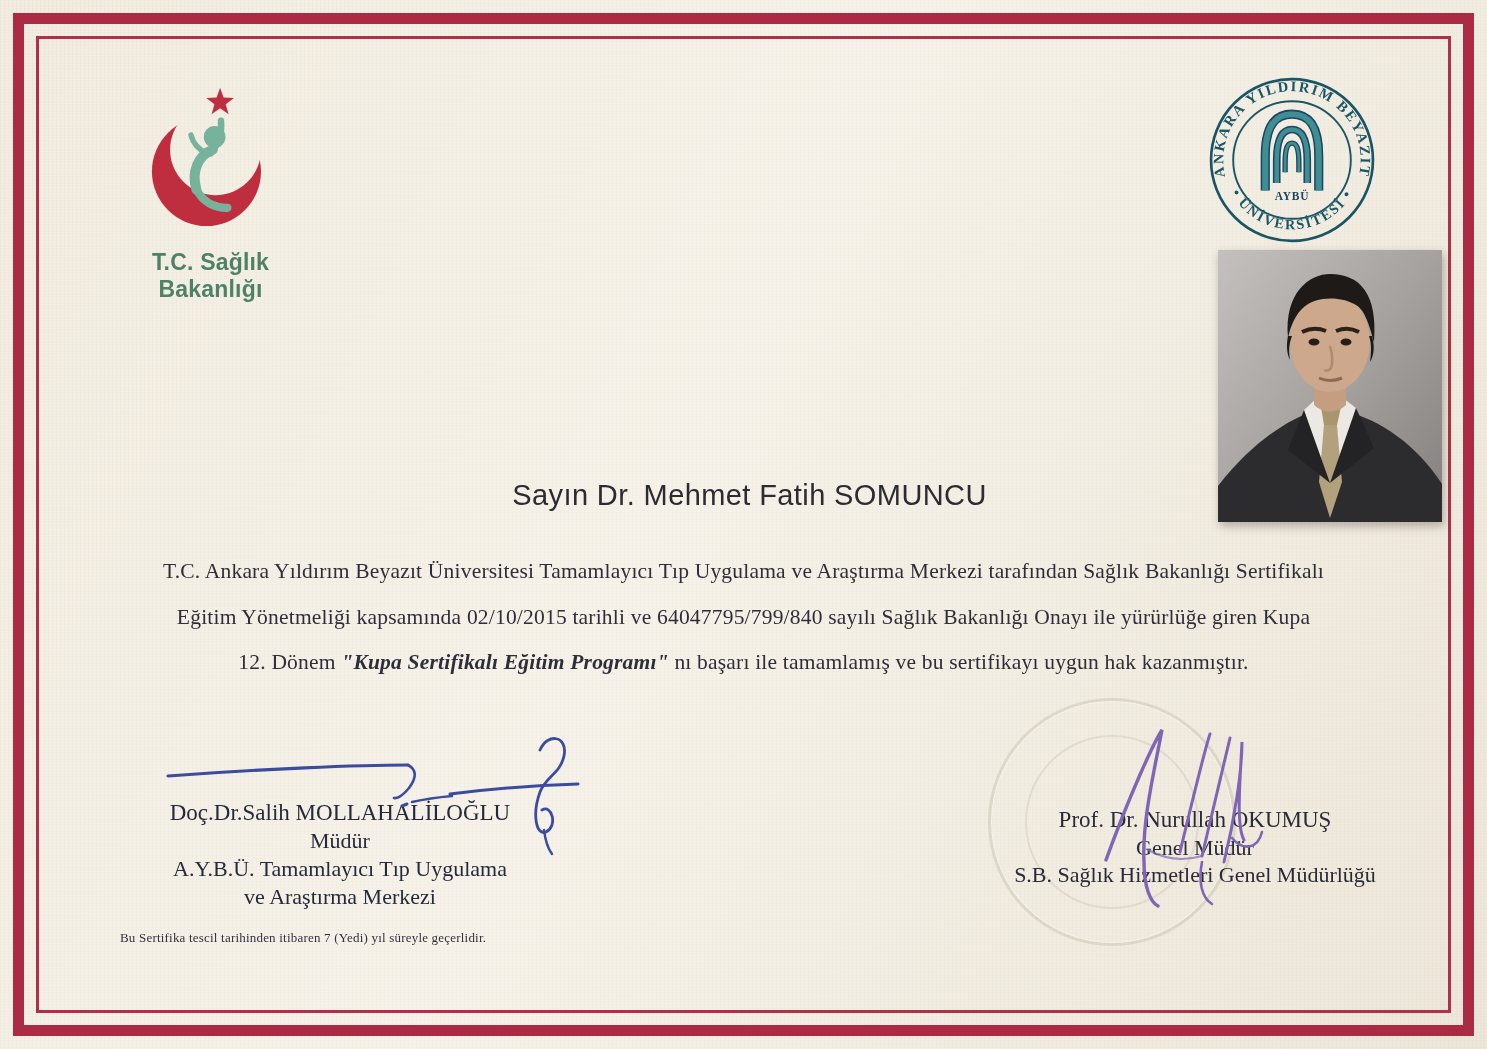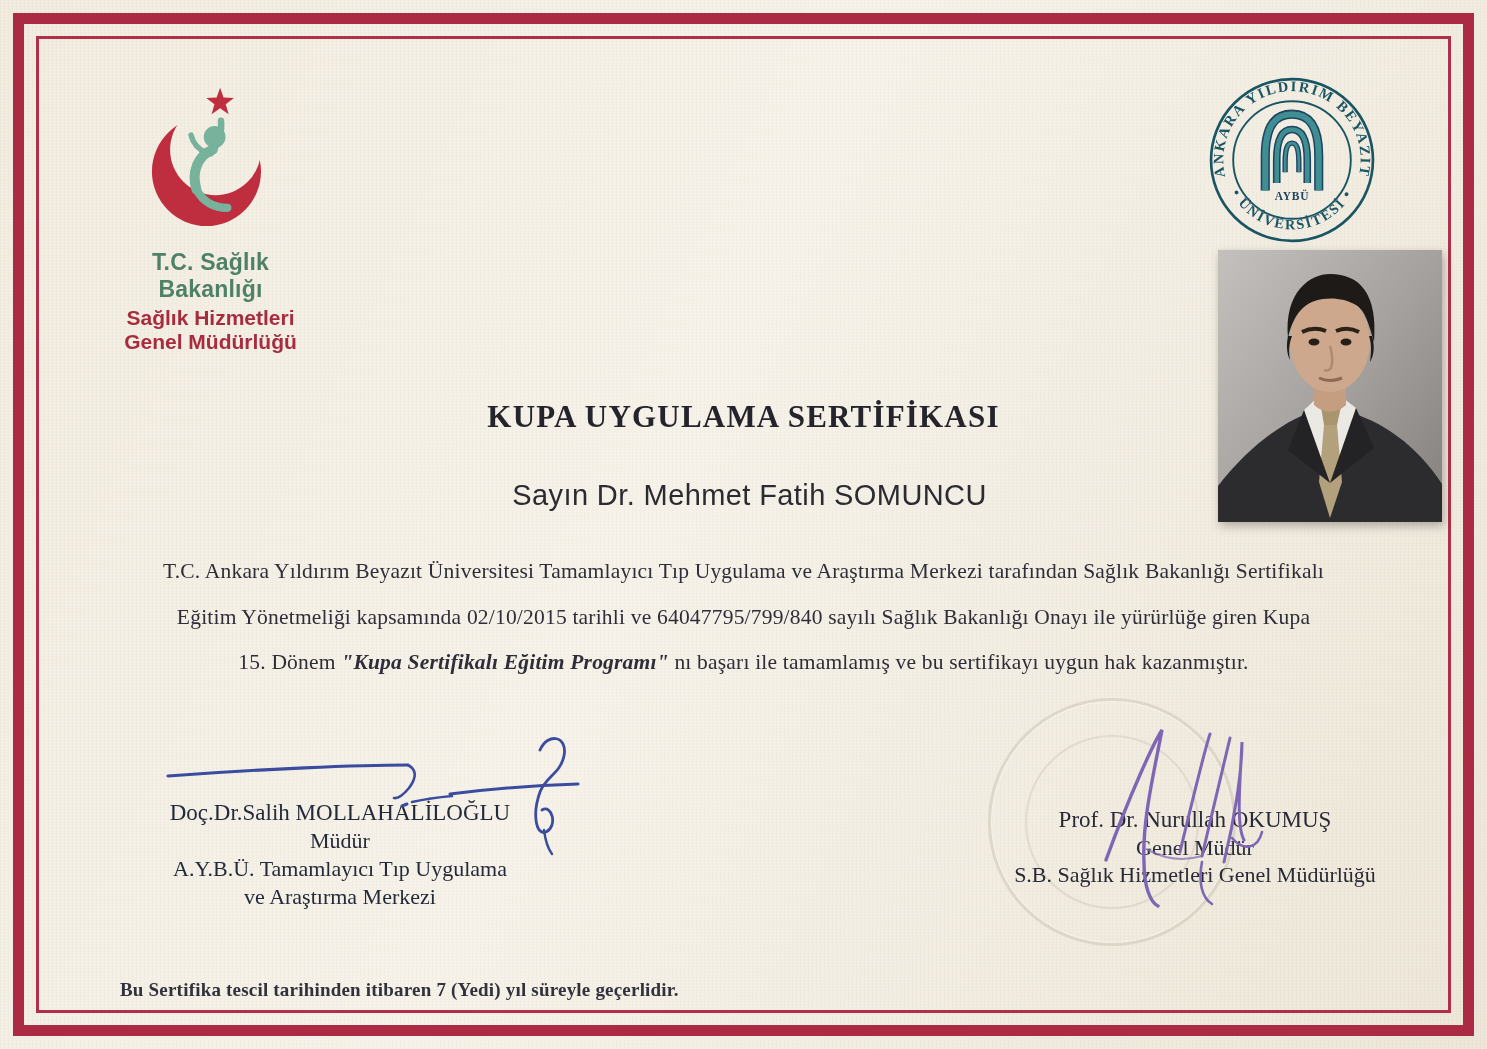--- a/index.html
+++ b/index.html
@@ -51,21 +51,21 @@
   .sig-right .sig-line { font-size:22px; }
   .ink-left  { position:absolute; left:150px; top:730px; width:430px; height:140px; }
   .ink-right { position:absolute; left:1082px; top:710px; width:235px; height:215px; }
 
   
   .emboss { position:absolute; left:988px; top:698px; width:242px; height:242px; border-radius:50%;
             border:3px solid rgba(156,144,120,0.22); box-shadow: inset 0 0 0 1px rgba(255,255,255,0.45); }
   .emboss-inner { position:absolute; inset:34px; border-radius:50%; border:2px solid rgba(156,144,120,0.18); }
 
   
-  .footer-note { position:absolute; left:120px; top:979px; font-weight:bold; font-size:19px; color:#32313c; letter-spacing:0.2px; }
+  .footer-note { position:absolute; left:120px; top:930px; font-weight:normal; font-size:13px; color:#32313c; letter-spacing:0.2px; }
 </style>
 </head>
 <body>
 
 <div class="page">
   <div class="frame-thick"></div>
   <div class="frame-thin"></div>
 
   <div class="ministry">
     <svg width="200" height="155" viewBox="0 0 220 170">
@@ -79,34 +79,29 @@
       <circle cx="105" cy="96" r="60" fill="#bf2e3e" mask="url(#cresMask)"></circle>
       <g stroke="#76b29c" fill="none" stroke-linecap="round">
         <circle cx="114" cy="58" r="12" fill="#76b29c" stroke="none"></circle>
         <path d="M112,72 C96,78 88,96 94,116" stroke-width="11"></path>
         <path d="M110,76 C120,64 122,50 121,40" stroke-width="7"></path>
         <path d="M106,76 C96,72 90,64 88,56" stroke-width="6"></path>
         <path d="M94,116 C102,130 114,136 128,136" stroke-width="9"></path>
       </g>
     </svg>
     <div class="ministry-name">T.C. Sağlık Bakanlığı</div>
-    <div class="ministry-dept">
-      <div>Sağlık Hizmetleri</div>
-      <div>Genel Müdürlüğü</div>
-    </div>
-  </div>
-
-
-  <div class="cert-title">KUPA UYGULAMA SERTİFİKASI</div>
+  </div>
+
+
   <div class="recipient">Sayın Dr. Mehmet Fatih SOMUNCU</div>
 
   <div class="body-text">
     <div>T.C. Ankara Yıldırım Beyazıt Üniversitesi Tamamlayıcı Tıp Uygulama ve Araştırma Merkezi tarafından Sağlık Bakanlığı Sertifikalı</div>
     <div>Eğitim Yönetmeliği kapsamında 02/10/2015 tarihli ve 64047795/799/840 sayılı Sağlık Bakanlığı Onayı ile yürürlüğe giren Kupa</div>
-    <div><span>15. Dönem </span><span class="body-bold-italic">"Kupa Sertifikalı Eğitim Programı"</span><span> nı başarı ile tamamlamış ve bu sertifikayı uygun hak kazanmıştır.</span></div>
+    <div><span>12. Dönem </span><span class="body-bold-italic">"Kupa Sertifikalı Eğitim Programı"</span><span> nı başarı ile tamamlamış ve bu sertifikayı uygun hak kazanmıştır.</span></div>
   </div>
 
   <svg class="seal" width="168" height="168" viewBox="0 0 220 220">
     <defs>
       <path id="arcTop" d="M 24.5,138 A 90,90 0 1 1 195.5,138"></path>
       <path id="arcBottom" d="M 29,150 A 90,90 0 0 0 191,150"></path>
     </defs>
     <circle cx="110" cy="110" r="106" fill="none" stroke="#1a5564" stroke-width="3.5"></circle>
     <circle cx="110" cy="110" r="77" fill="none" stroke="#1a5564" stroke-width="2.5"></circle>
     <text class="seal-arc" font-size="19" letter-spacing="2.5" text-anchor="middle">

